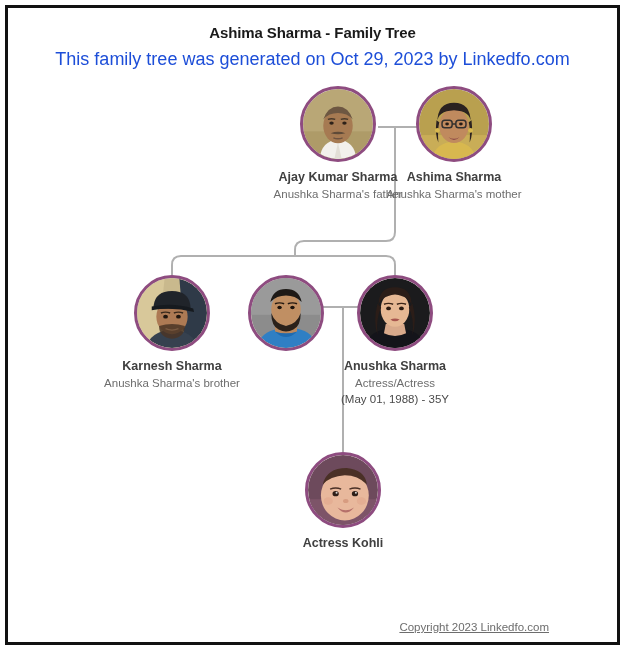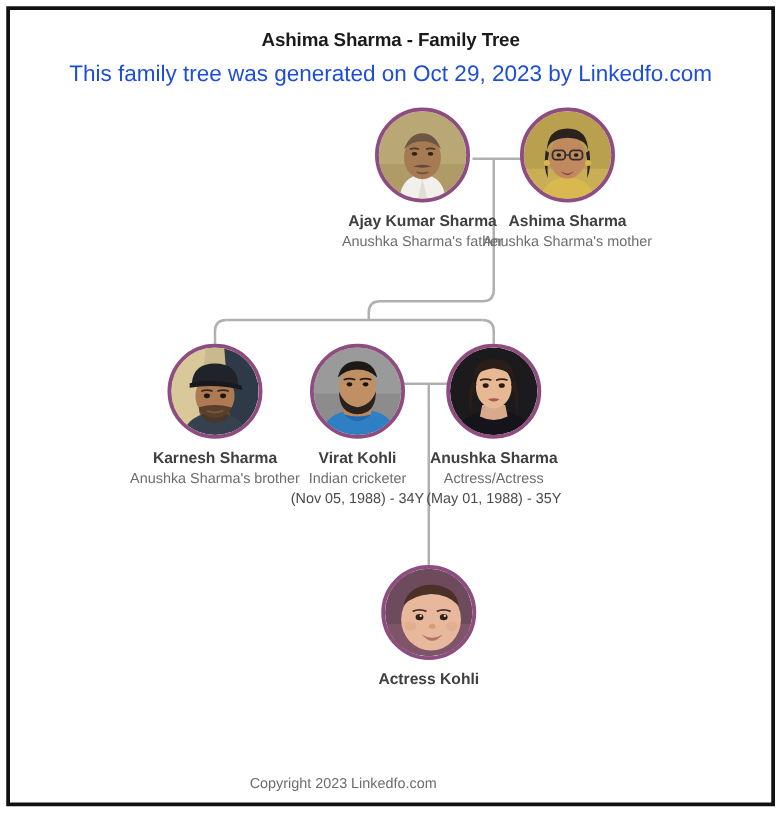--- a/index.html
+++ b/index.html
@@ -120,23 +120,24 @@
 
   
   .node-text { position: relative; }
 
   
   #footer {
     position: absolute;
     left: 0;
     top: 621px;
     width: 549px;
-    text-align: center;
+    text-align: right;
     font-size: 11.5px;
     color: #6d6d6d;
+    text-decoration: underline;
   }
 </style>
 </head>
 <body>
 
 <div id="page">
 
   <div id="frame"></div>
 
   <div id="header">
@@ -255,25 +256,20 @@
           <ellipse cx="38" cy="34" rx="16" ry="18" fill="#c08f63"></ellipse>
           <path d="M 21 26 Q 24 12 38 12 Q 52 12 55 26 Q 48 19 38 19 Q 28 19 21 26 Z" fill="#1d1916"></path>
           <path d="M 22 38 Q 22 52 30 56 Q 38 60 46 56 Q 54 52 54 38 Q 50 50 38 52 Q 26 50 22 38 Z" fill="#2a211a"></path>
           <ellipse cx="31" cy="32" rx="2.4" ry="1.8" fill="#1b120c"></ellipse>
           <ellipse cx="45" cy="32" rx="2.4" ry="1.8" fill="#1b120c"></ellipse>
           <path d="M 26 28 Q 31 26 36 28" stroke="#241a12" stroke-width="1.6" fill="none"></path>
           <path d="M 40 28 Q 45 26 50 28" stroke="#241a12" stroke-width="1.6" fill="none"></path>
         </svg>
       </div>
     </div>
-    <div class="node-text">
-      <div class="node-name">Virat Kohli</div>
-      <div class="node-desc">Indian cricketer</div>
-      <div class="node-date">(Nov 05, 1988) - 34Y</div>
-    </div>
   </div>
 
   <div class="node" style="left:315px; top:275px;">
     <div class="avatar-wrap">
       <div class="avatar">
         <svg viewBox="0 0 76 76" preserveAspectRatio="xMidYMid slice">
           <rect width="76" height="76" fill="#1b1b1d"></rect>
           <path d="M 4 76 Q 8 60 26 56 L 50 56 Q 68 60 72 76 Z" fill="#14141a"></path>
           <path d="M 28 50 L 48 50 L 50 60 Q 38 66 26 60 Z" fill="#d8a98b"></path>
           <ellipse cx="38" cy="34" rx="15.5" ry="19" fill="#e6b894"></ellipse>

